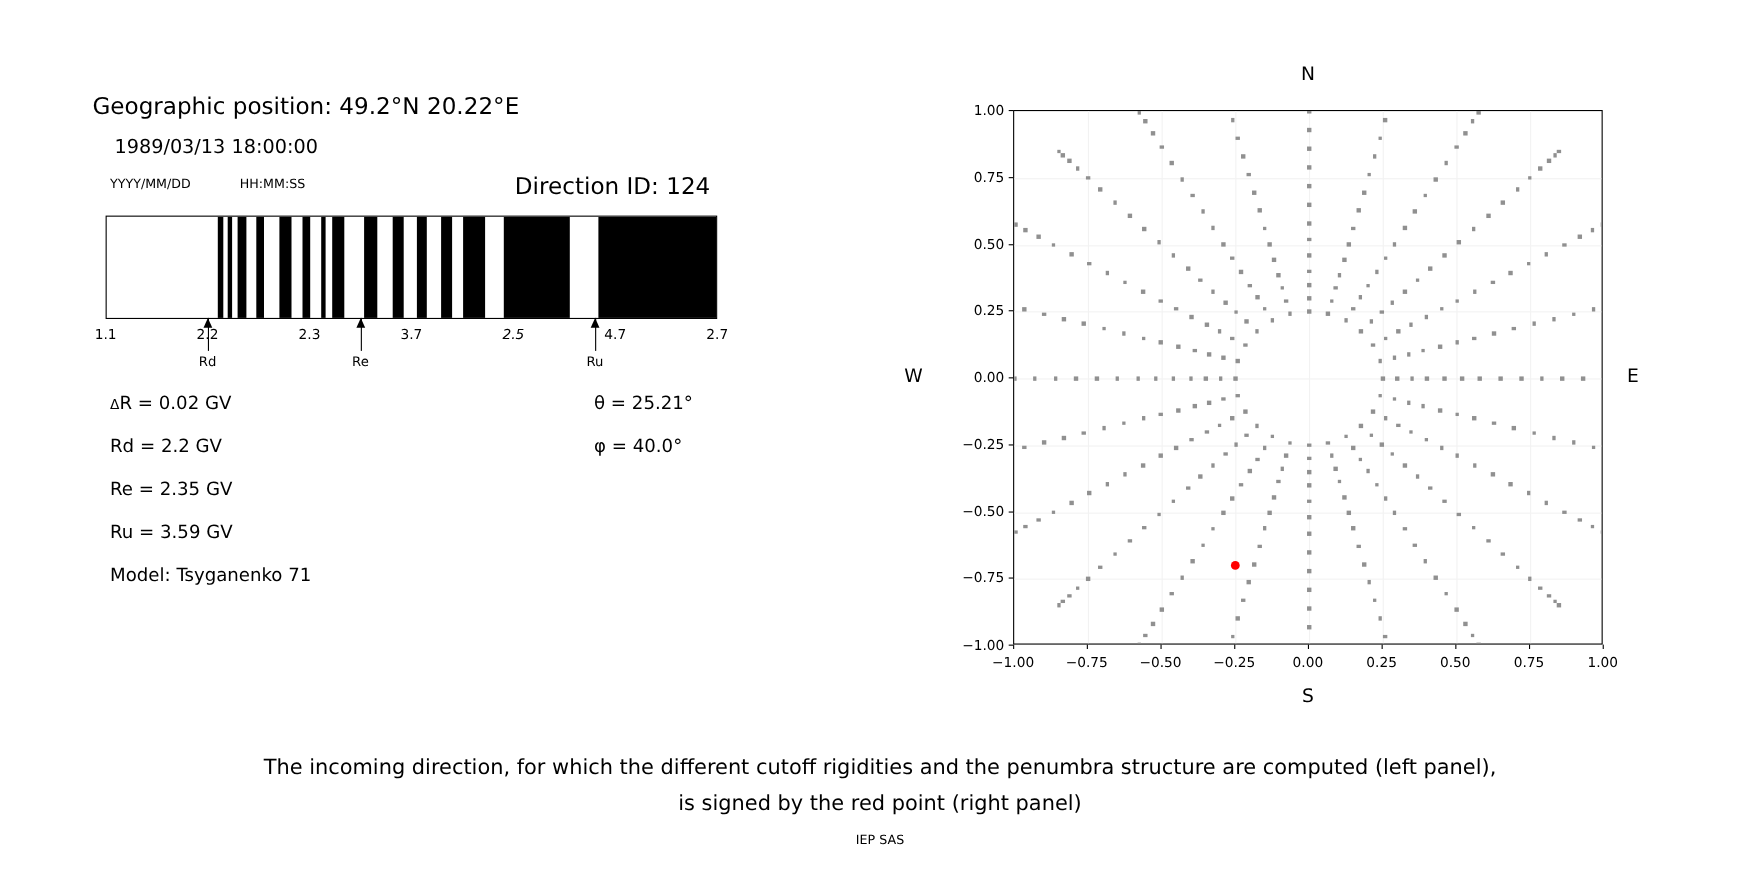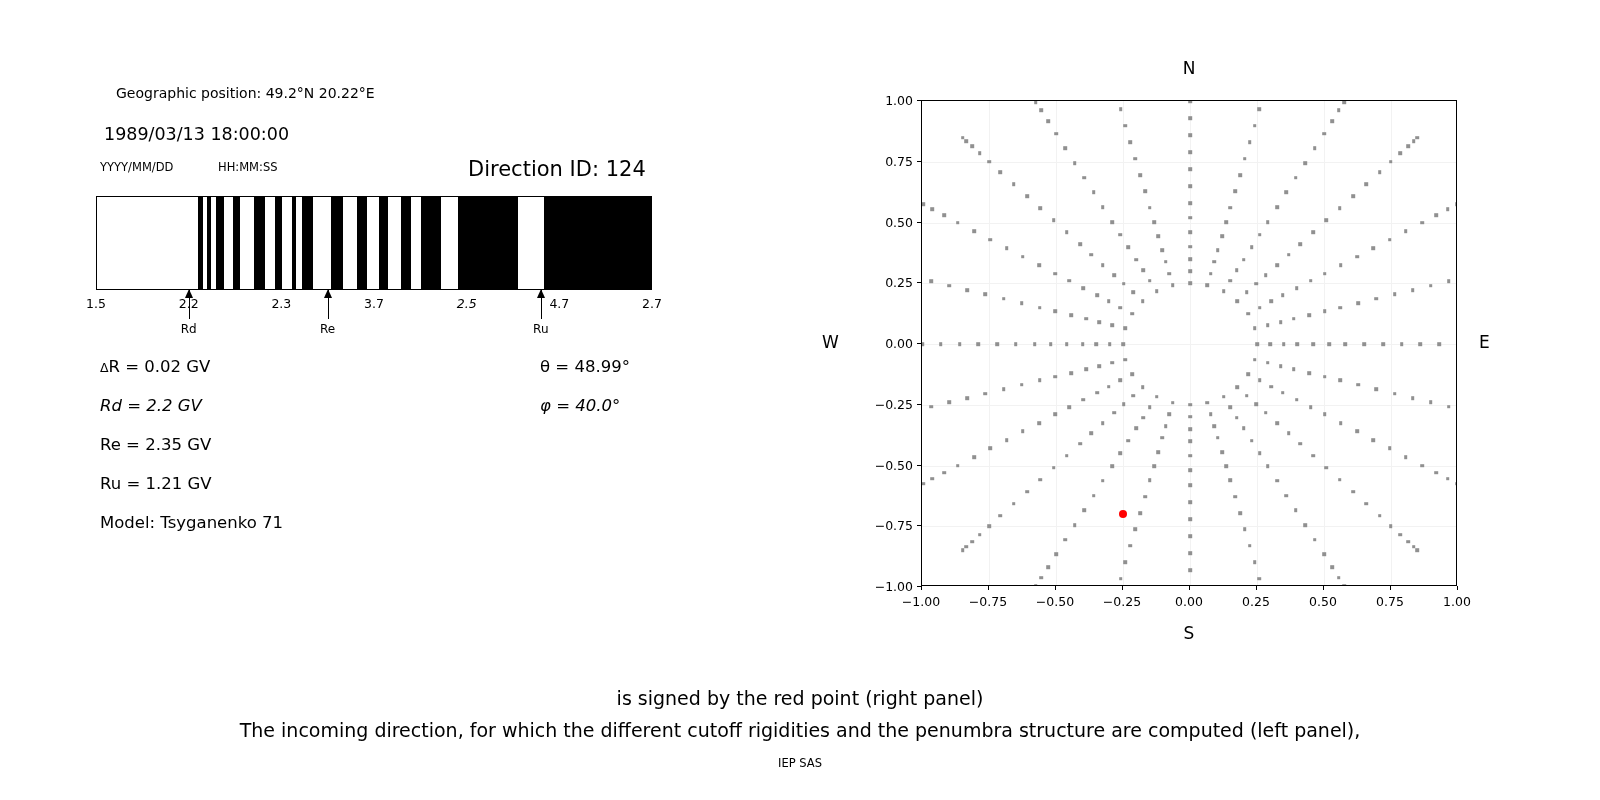--- a/index.html
+++ b/index.html
@@ -17,21 +17,21 @@
   }
 
   
   #left-panel {
     position: absolute;
     left: 0; top: 0;
     width: 800px; height: 660px;
   }
   .txt { position: absolute; white-space: nowrap; }
 
-  #geo-position  { left: 116px; top: 85px;  font-size: 14px; }
+  #geo-position  { left: 84px; top: 85px;  font-size: 21px; }
   #datetime-value{ left: 104px; top: 124px; font-size: 17.5px; }
   #date-format   { left: 100px; top: 160px; font-size: 11.5px; }
   #time-format   { left: 218px; top: 160px; font-size: 11.5px; }
   #direction-id  { left: 468px; top: 157px; font-size: 21px; }
 
   
   #penumbra-figure {
     position: absolute;
     left: 96px; top: 196px;
     width: 556px; height: 94px;
@@ -87,21 +87,21 @@
 
   
   .param {
     position: absolute;
     font-size: 16.5px;
     white-space: nowrap;
   }
   .param-left  { left: 100px; }
   .param-right { left: 540px; }
   .p-row0 { top: 357px; }
-  .p-row1 { top: 396px; font-style: italic; }
+  .p-row1 { top: 396px; }
   .p-row2 { top: 435px; }
   .p-row3 { top: 474px; }
   .p-row4 { top: 513px; }
   .delta-small { font-size: 12.5px; }
 
   
   #right-panel {
     position: absolute;
     left: 800px; top: 0;
     width: 800px; height: 660px;
@@ -211,43 +211,43 @@
         <div class="band" style="left: 259.745px; width: 10.008px;"></div>
         <div class="band" style="left: 281.707px; width: 8.98867px;"></div>
         <div class="band" style="left: 303.669px; width: 9.91533px;"></div>
         <div class="band" style="left: 323.592px; width: 19.9233px;"></div>
         <div class="band" style="left: 361.4px; width: 59.77px;"></div>
         <div class="band" style="left: 447.117px; width: 108.883px;"></div>
       </div>
   </div>
 
   <div id="penumbra-axis">
-      <div class="tick-label" style="left: 0px;">1.5</div>
+      <div class="tick-label" style="left: 0px;">1.1</div>
       <div class="tick-label" style="left: 92.6667px;">2.2</div>
       <div class="tick-label" style="left: 185.333px;">2.3</div>
       <div class="tick-label" style="left: 278px;">3.7</div>
       <div class="tick-label" style="left: 370.667px; font-style: italic;">2.5</div>
       <div class="tick-label" style="left: 463.333px;">4.7</div>
       <div class="tick-label" style="left: 556px;">2.7</div>
       <div class="marker-arrow" style="left: 92.6667px;"></div>
       <div class="marker-label" style="left: 92.6667px;">Rd</div>
       <div class="marker-arrow" style="left: 231.667px;"></div>
       <div class="marker-label" style="left: 231.667px;">Re</div>
       <div class="marker-arrow" style="left: 444.8px;"></div>
       <div class="marker-label" style="left: 444.8px;">Ru</div>
     </div>
 
   <div class="param param-left p-row0"><span class="delta-small">Δ</span><span>R = 0.02 GV</span></div>
 
   <div class="param param-left p-row1">Rd = 2.2 GV</div>
   <div class="param param-left p-row2">Re = 2.35 GV</div>
-  <div class="param param-left p-row3">Ru = 1.21 GV</div>
+  <div class="param param-left p-row3">Ru = 3.59 GV</div>
   <div class="param param-left p-row4">Model: Tsyganenko 71</div>
 
-  <div class="param param-right p-row0">θ = 48.99°</div>
+  <div class="param param-right p-row0">θ = 25.21°</div>
   <div class="param param-right p-row1">φ = 40.0°</div>
 </div>
 
 <div id="right-panel">
   <div id="dir-N">N</div>
   <div id="dir-S">S</div>
   <div id="dir-W">W</div>
   <div id="dir-E">E</div>
 
   <div id="polar-axes">
@@ -655,16 +655,16 @@
     <div class="axis-tick-y" style="left: 59px; width: 54px; top: 282.25px;">0.25</div>
     <div class="tick-mark-y" style="left: 117px; top: 221.5px;"></div>
     <div class="axis-tick-y" style="left: 59px; width: 54px; top: 221.5px;">0.50</div>
     <div class="tick-mark-y" style="left: 117px; top: 160.75px;"></div>
     <div class="axis-tick-y" style="left: 59px; width: 54px; top: 160.75px;">0.75</div>
     <div class="tick-mark-y" style="left: 117px; top: 100px;"></div>
     <div class="axis-tick-y" style="left: 59px; width: 54px; top: 100px;">1.00</div>
   </div>
 
 <div id="caption">
+  <div>The incoming direction, for which the different cutoff rigidities and the penumbra structure are computed (left panel),</div>
   <div>is signed by the red point (right panel)</div>
-  <div>The incoming direction, for which the different cutoff rigidities and the penumbra structure are computed (left panel),</div>
 </div>
 <div id="footer-credit">IEP SAS</div>
 
 </body></html>

